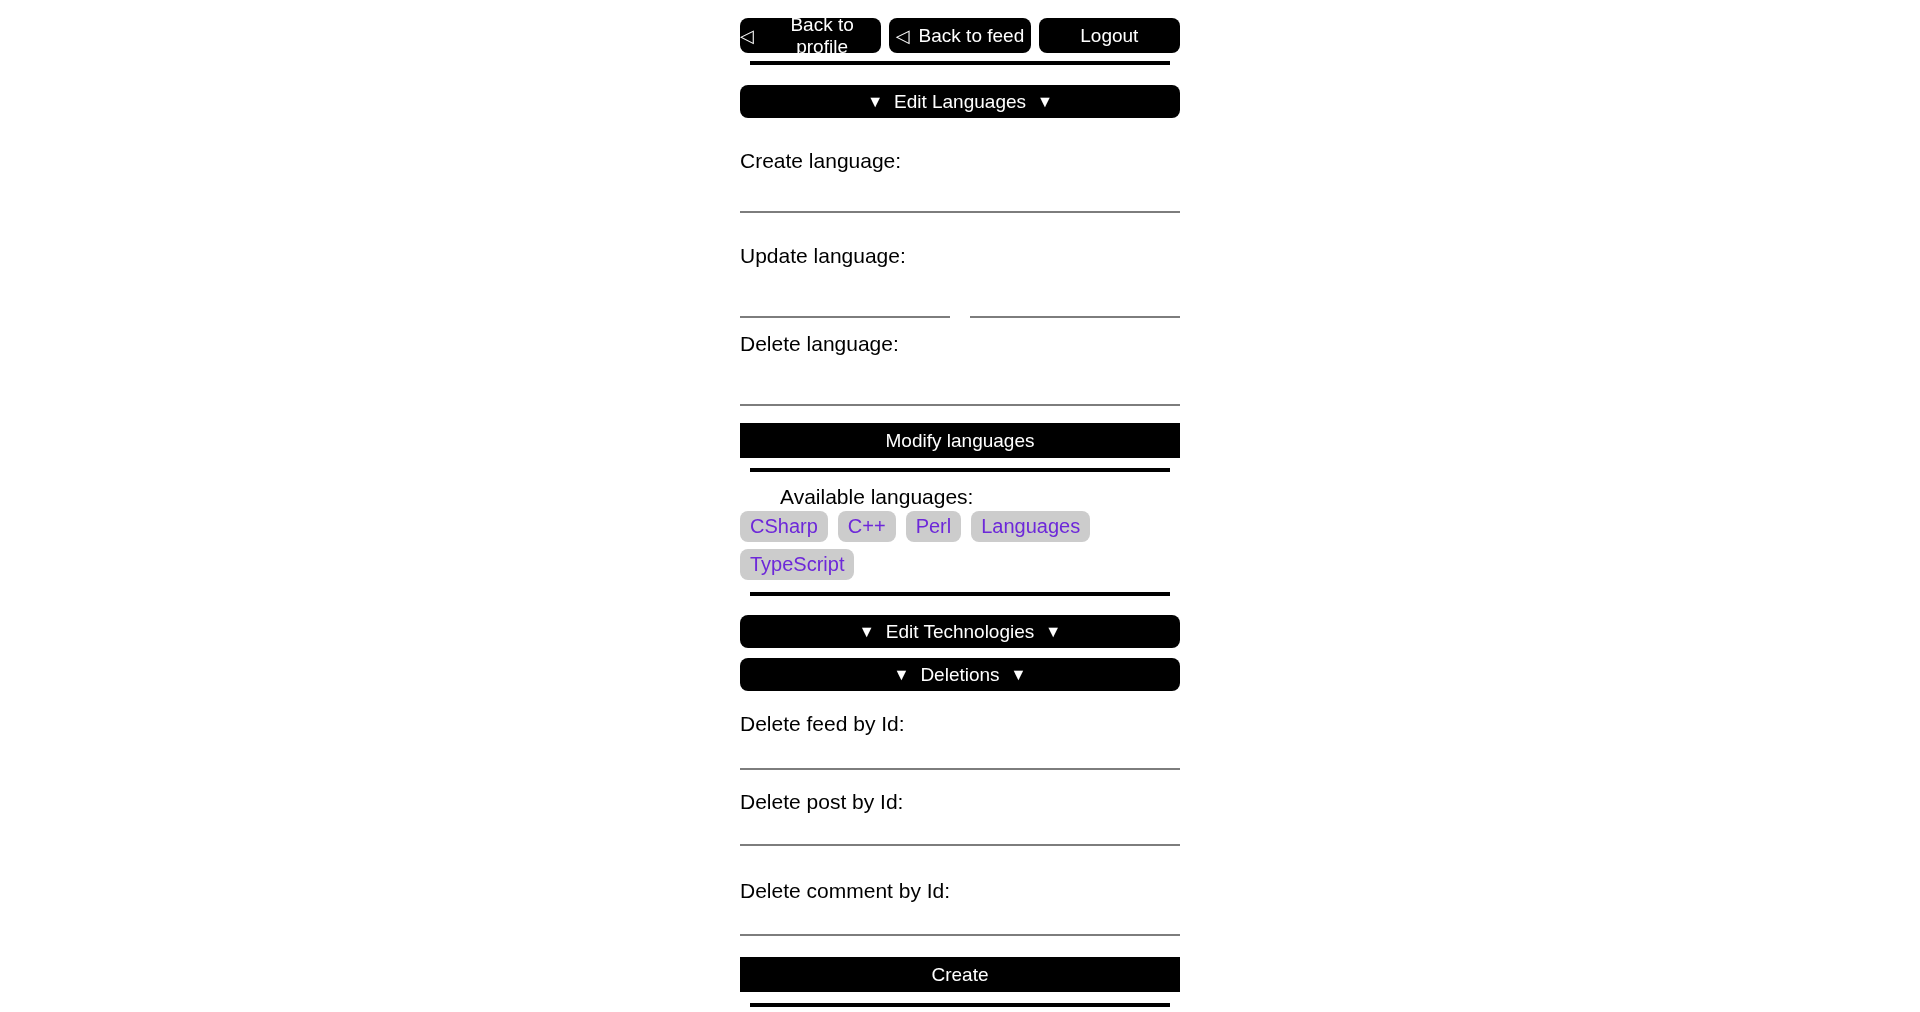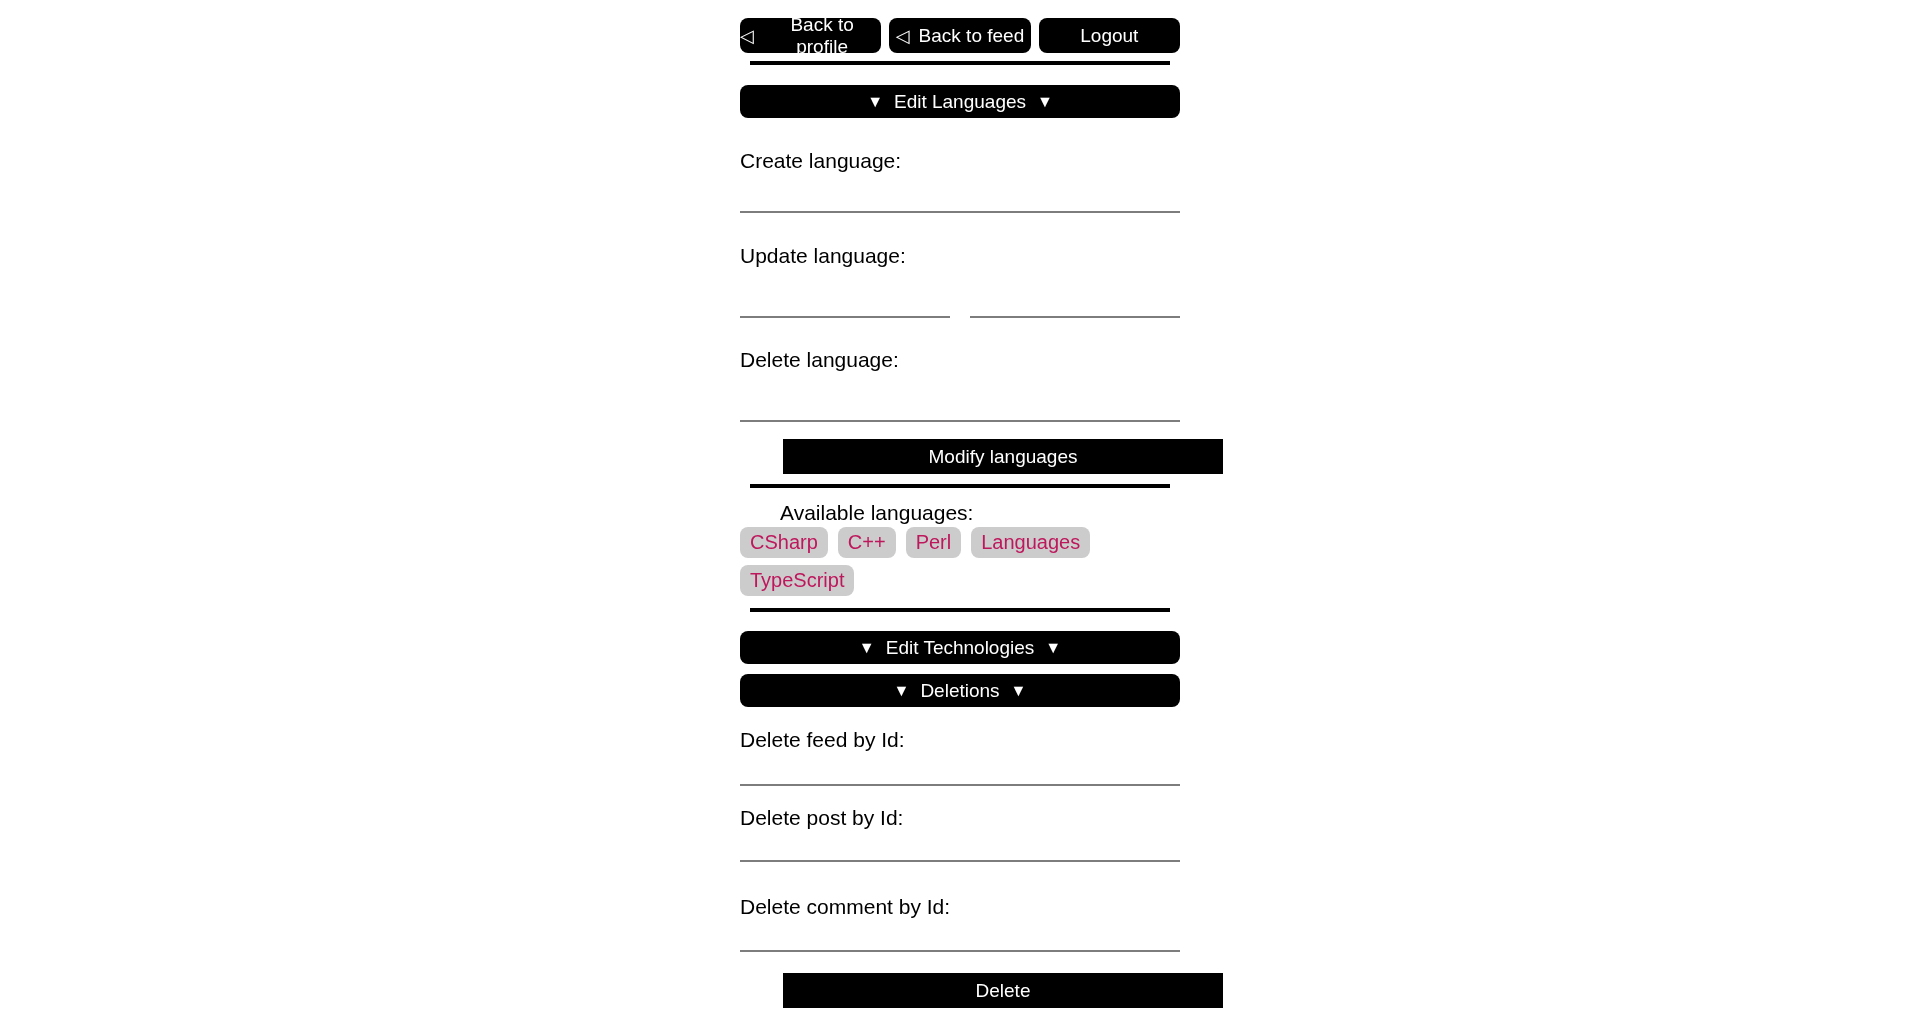--- a/index.html
+++ b/index.html
@@ -91,46 +91,45 @@
   .solid-btn {
     width: 100%;
     height: 35px;
     background: #000;
     color: #fff;
     border: none;
     border-radius: 0;
     font-size: 19px;
     font-family: inherit;
     cursor: pointer;
-    margin-left: 43px;
   }
   
   .chips {
     display: flex;
     flex-wrap: wrap;
     gap: 7px 10px;
     margin-top: 2px;
   }
   .chip {
     background: #cccccc;
-    color: #be185d;
+    color: #6d28d9;
     border: none;
     border-radius: 8px;
     font-size: 20px;
     font-family: inherit;
     padding: 4px 10px;
     line-height: 23px;
     cursor: pointer;
   }
   .mt8  { margin-top: 8px; }
   .mt10 { margin-top: 10px; }
   .mt11 { margin-top: 11px; }
   .mt12 { margin-top: 12px; }
   .mt13 { margin-top: 13px; margin-left: 40px; }
-  .mt14 { margin-top: 30px; }
+  .mt14 { margin-top: 14px; }
   .mt16 { margin-top: 31px; }
   .mt17 { margin-top: 17px; }
   .mt19 { margin-top: 19px; }
   .mt20 { margin-top: 20px; }
   .mt21 { margin-top: 21px; }
   .mt30 { margin-top: 20px; }
   .mt33 { margin-top: 33px; }
 </style>
 </head>
 <body>
@@ -213,17 +212,17 @@
 
   
   <div class="field-label mt30">Delete post by Id:</div>
   <input class="underline-input h32" type="text" value="" style="">
 
   
   <div class="field-label mt33">Delete comment by Id:</div>
   <input class="underline-input h33" type="text" value="" style="">
 
   
-  <button class="solid-btn mt21">Delete</button>
+  <button class="solid-btn mt21">Create</button>
 
   <div class="divider mt11"></div>
 
 </div>
 
 </body></html>

